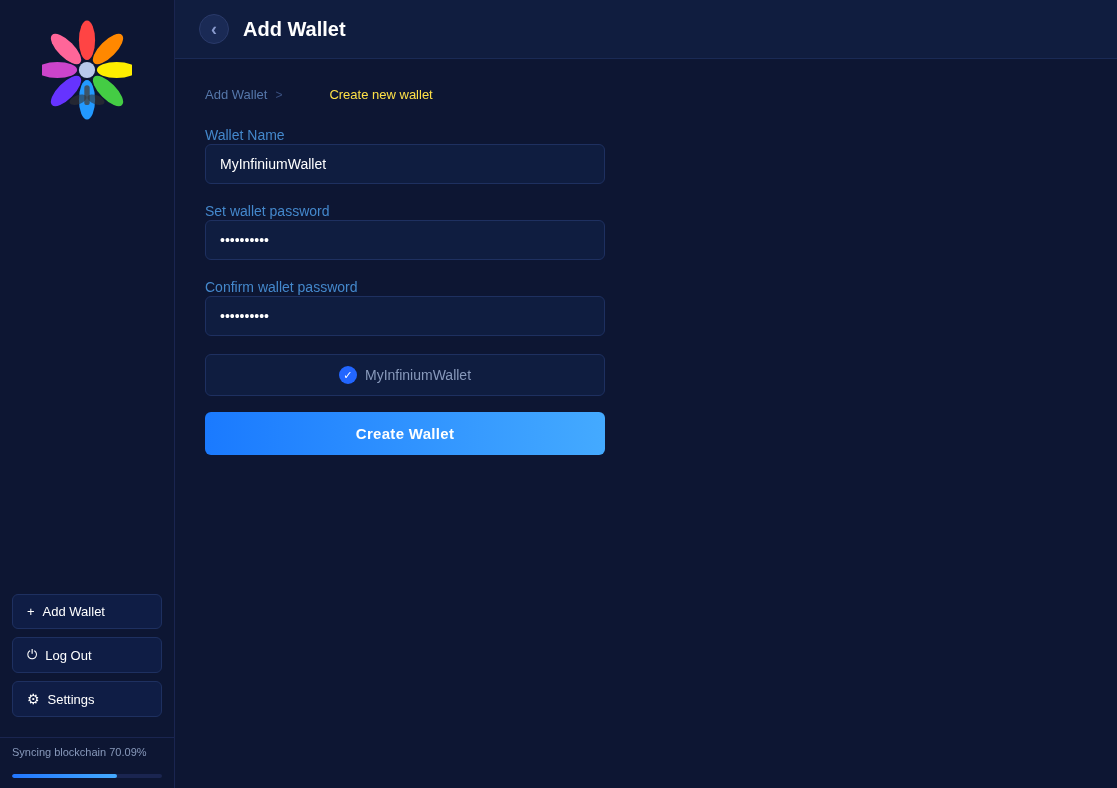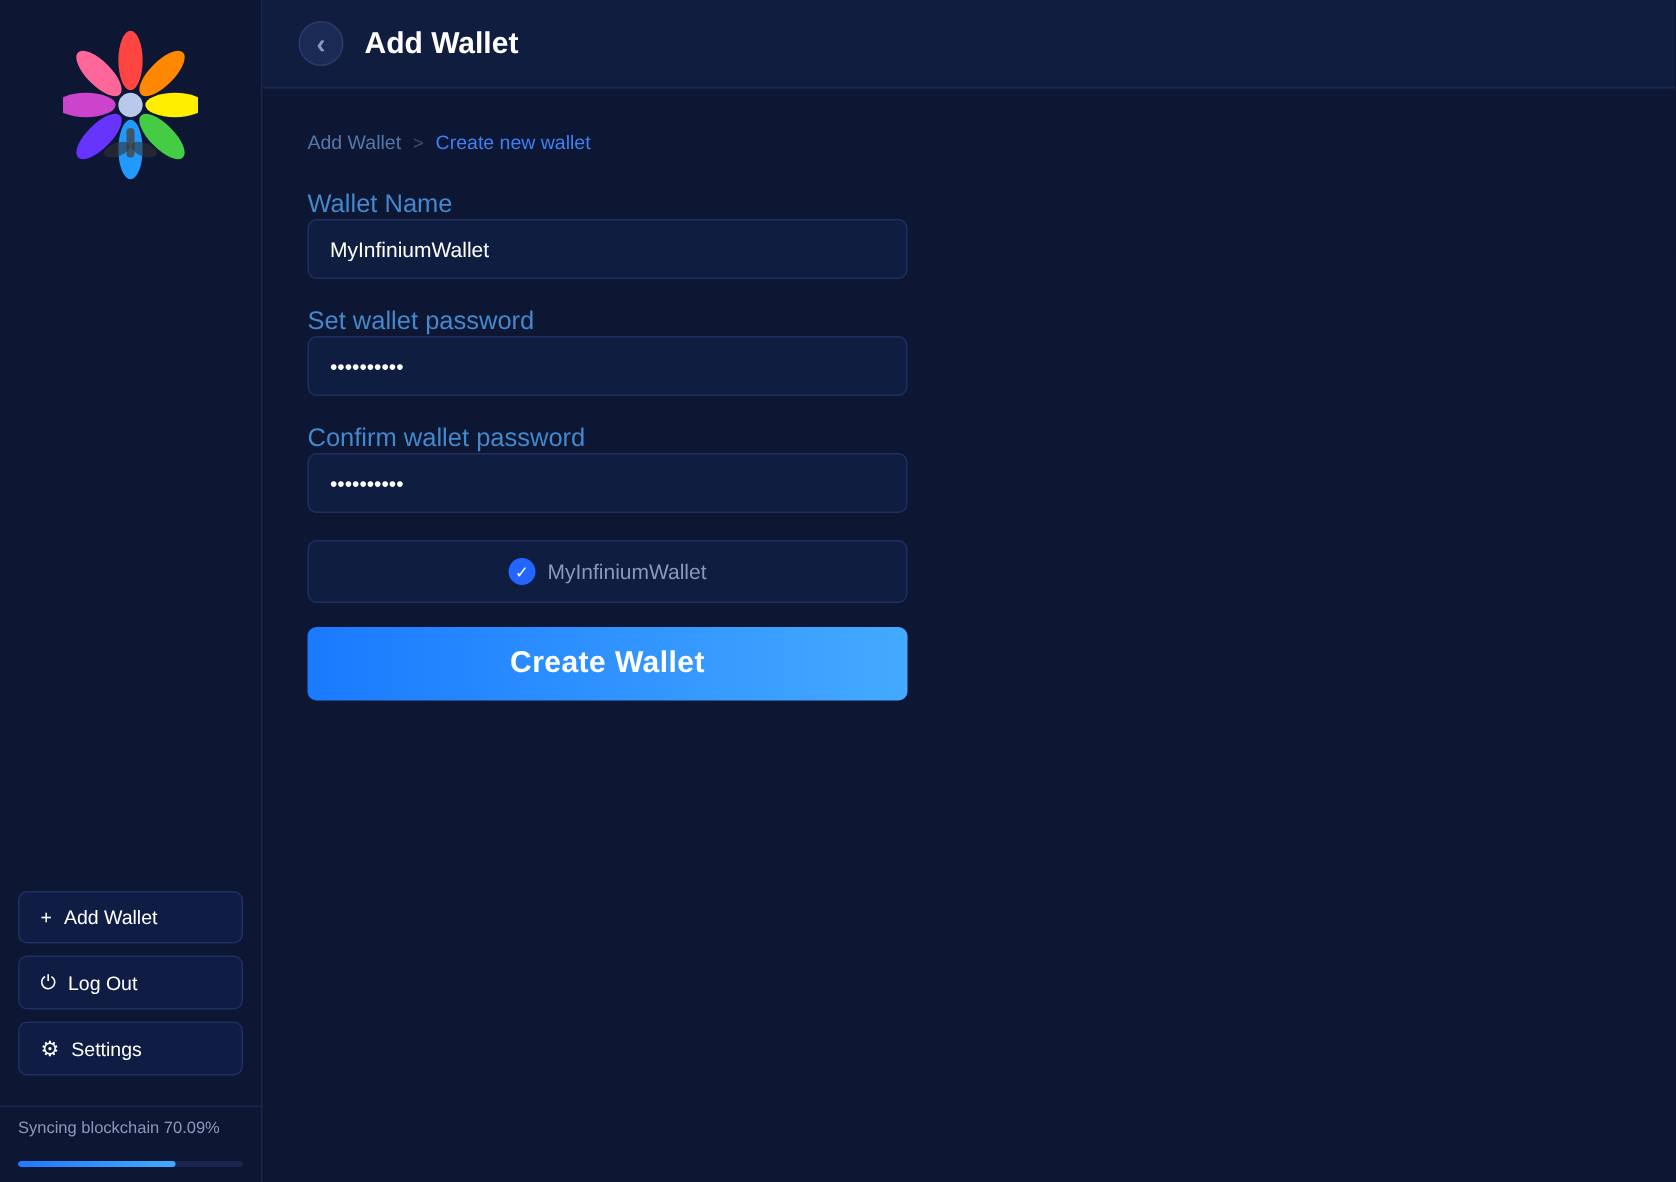--- a/index.html
+++ b/index.html
@@ -141,29 +141,30 @@
     }
     .breadcrumb-link {
       color: #5577aa;
       cursor: pointer;
     }
     .breadcrumb-sep {
       color: #3a5080;
       font-size: 12px;
     }
     .breadcrumb-current {
-      color: #3b82f6;
+      color: #fde047;
+      margin-left: 39px;
     }
 
     .form-section {
       max-width: 400px;
     }
 
     .field-label {
-      font-size: 17px;
+      font-size: 14px;
       color: #4488cc;
       margin-bottom: 8px;
     }
 
     .field-input {
       width: 100%;
       background: #0f1d40;
       border: 1px solid #1e3060;
       border-radius: 6px;
       padding: 11px 14px;
@@ -201,21 +202,21 @@
       color: #fff;
       flex-shrink: 0;
     }
 
     .create-wallet-btn {
       width: 100%;
       background: linear-gradient(90deg, #1a7aff, #44aaff);
       border: none;
       border-radius: 6px;
       padding: 13px 14px;
-      font-size: 20px;
+      font-size: 15px;
       font-weight: 600;
       color: #ffffff;
       cursor: pointer;
       letter-spacing: 0.3px;
     }
 
     
     .icon-plus::before { content: '+'; }
     .icon-gear::before { content: '⚙'; font-size: 14px; }
     .icon-logout::before { content: '⏻'; font-size: 13px; }

